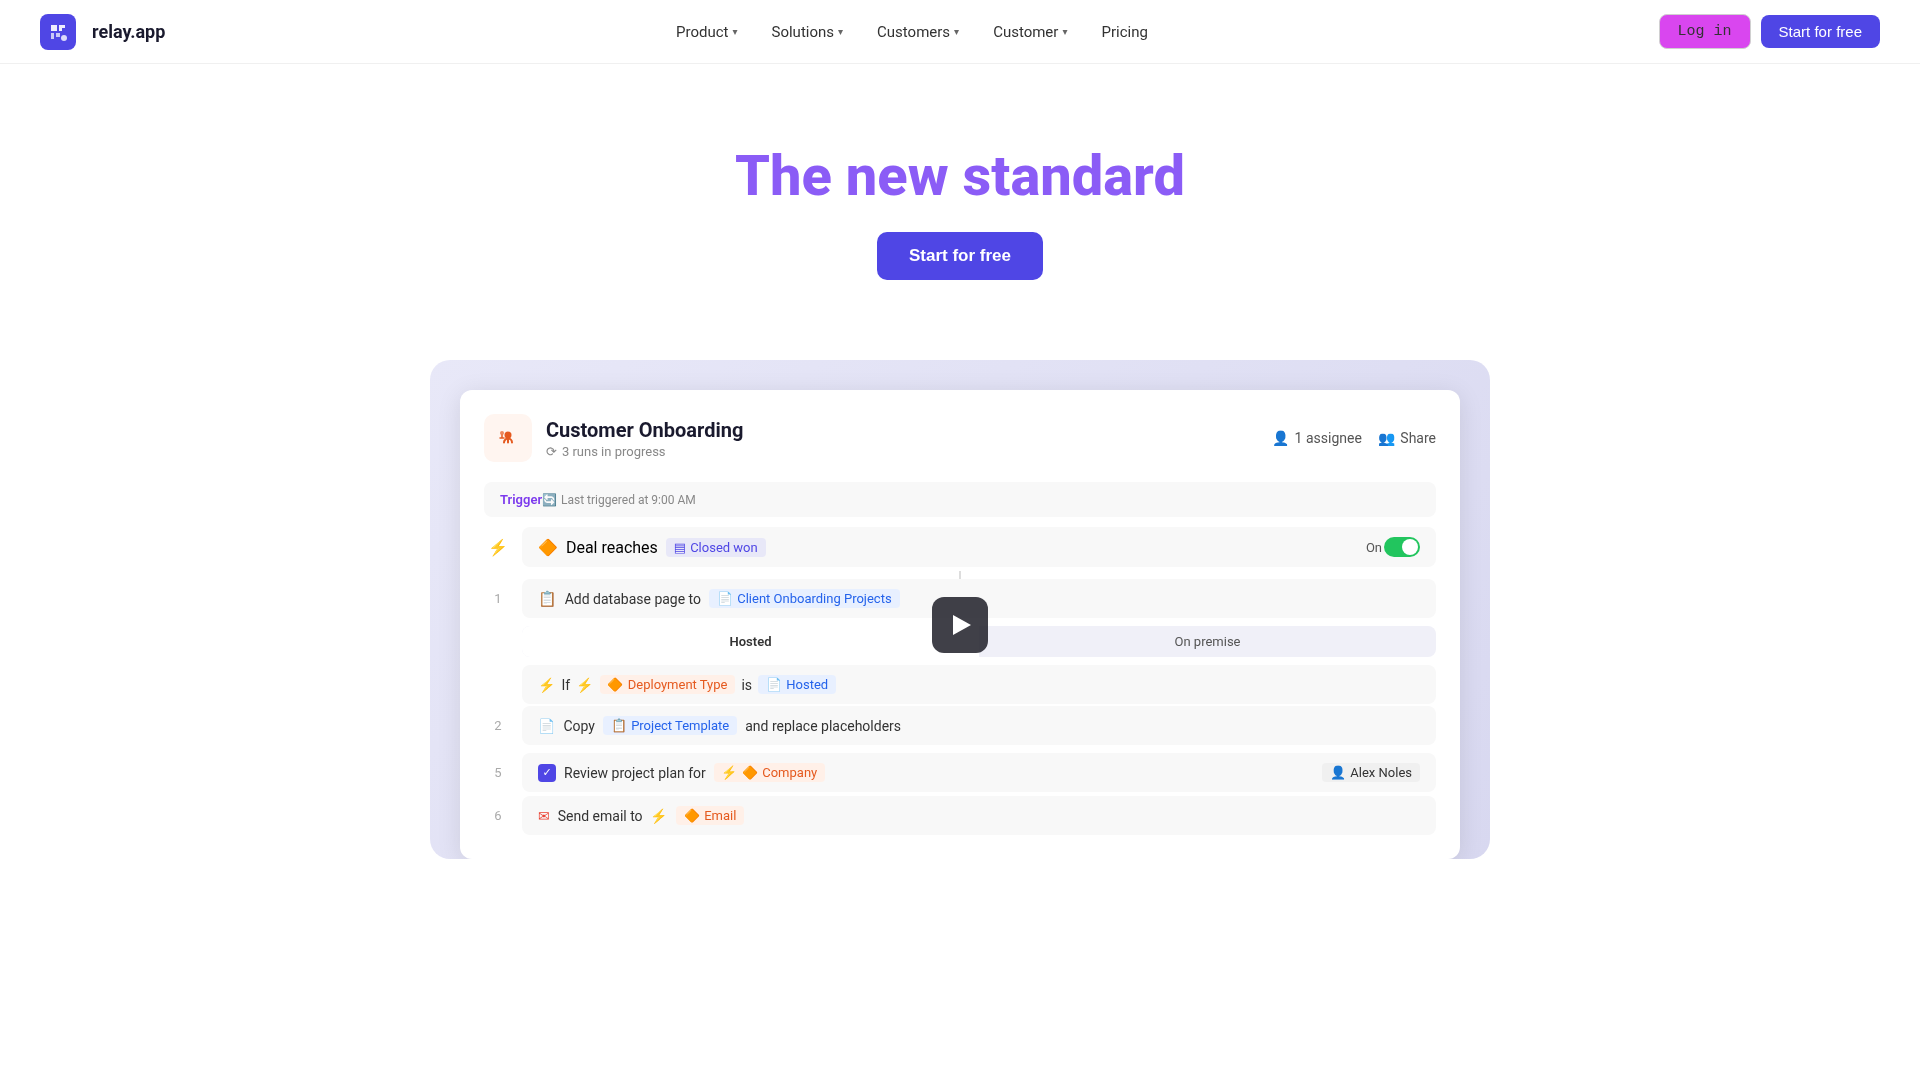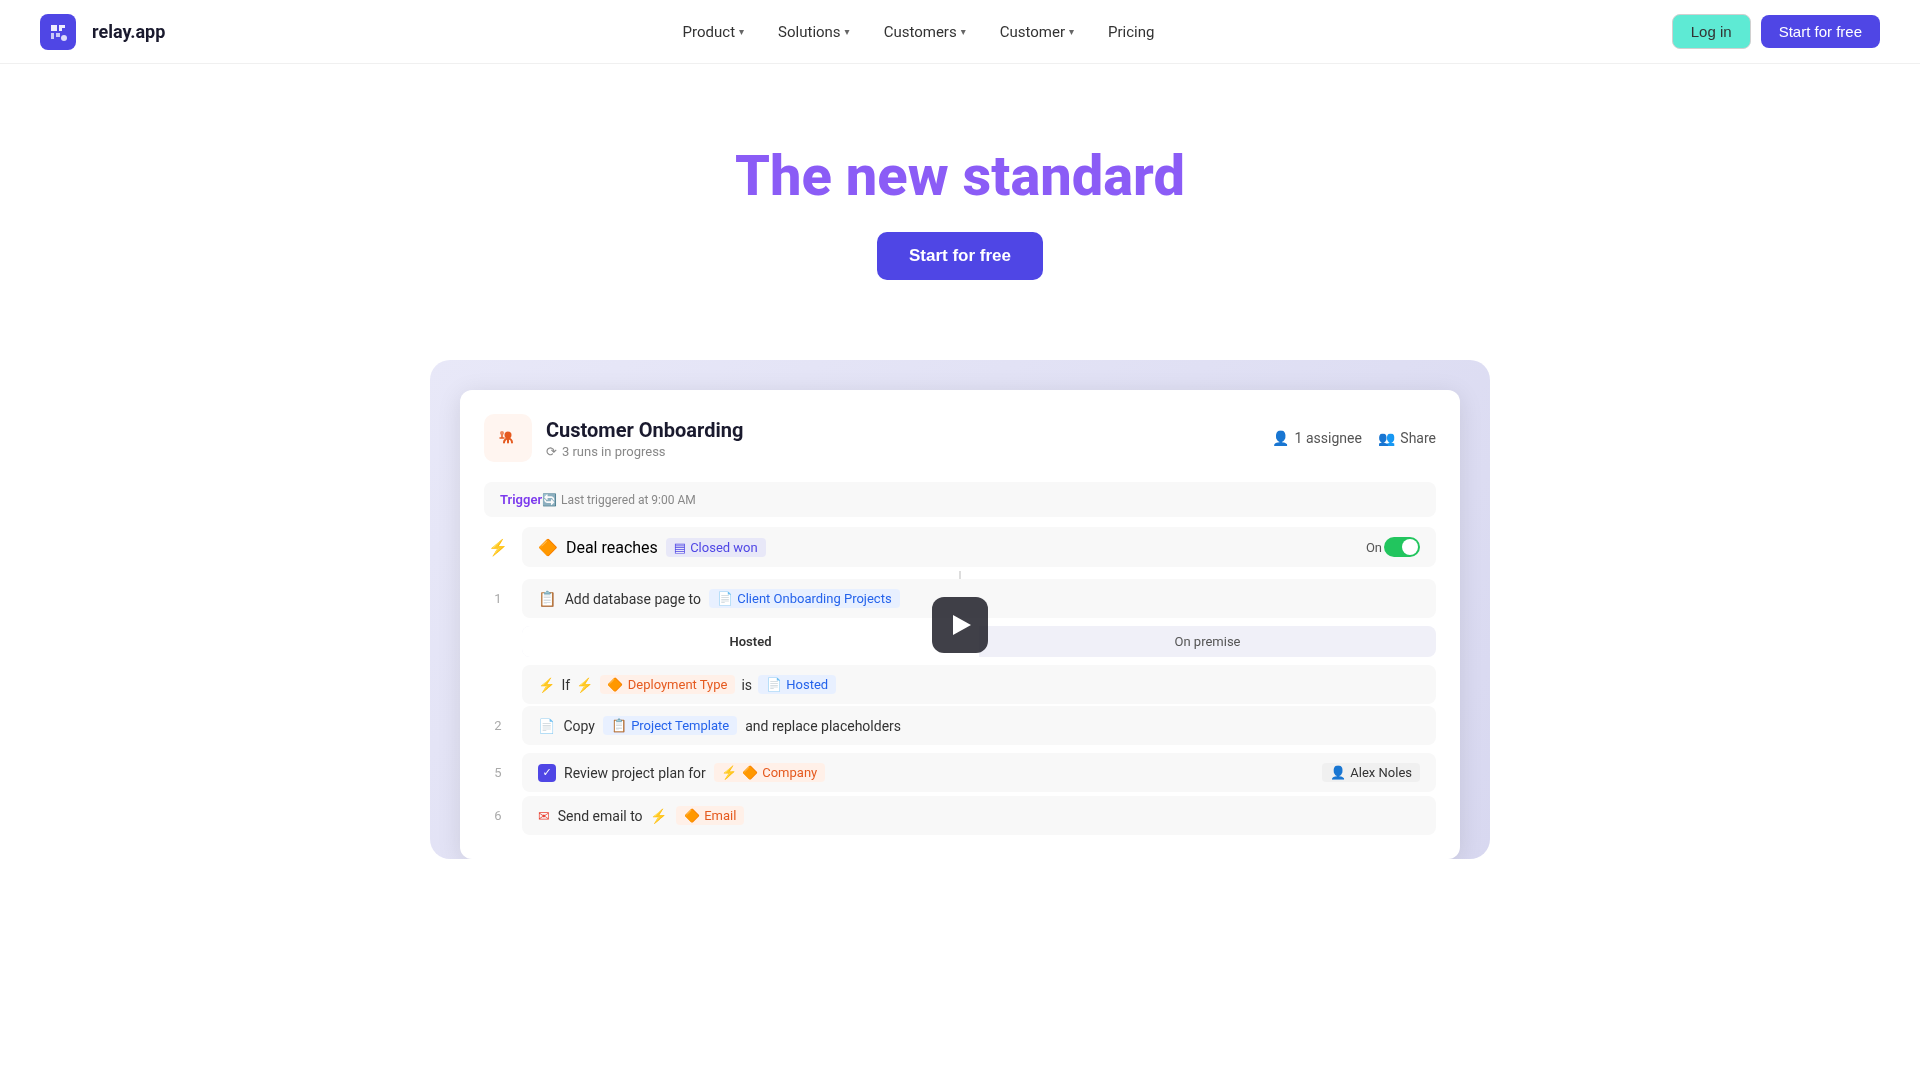--- a/index.html
+++ b/index.html
@@ -20,21 +20,21 @@
     .nav-links { display: flex; align-items: center; gap: 6px; }
     .nav-link {
       display: flex; align-items: center; gap: 4px;
       padding: 8px 14px; font-size: 15px; color: #333; text-decoration: none;
       border-radius: 6px; cursor: pointer;
     }
     .nav-link .chevron { font-size: 10px; color: #666; }
     .nav-actions { display: flex; align-items: center; gap: 10px; }
     .btn-login {
       padding: 8px 18px; border: 1px solid #d0d0d0; border-radius: 8px;
-      background: #5eead4; color: #333; font-size: 15px; cursor: pointer;
+      background: #d946ef; color: #333; font-size: 15px; cursor: pointer; font-family: Liberation Mono, monospace;
     }
     .btn-start-nav {
       padding: 8px 18px; border-radius: 8px;
       background: #4F46E5; color: #fff; font-size: 15px; cursor: pointer; border: none;
     }
 
     
     .hero { text-align: center; padding: 80px 20px 40px; }
     .hero-title {
       font-size: 56px; font-weight: 800; line-height: 1.15; margin-bottom: 24px;

